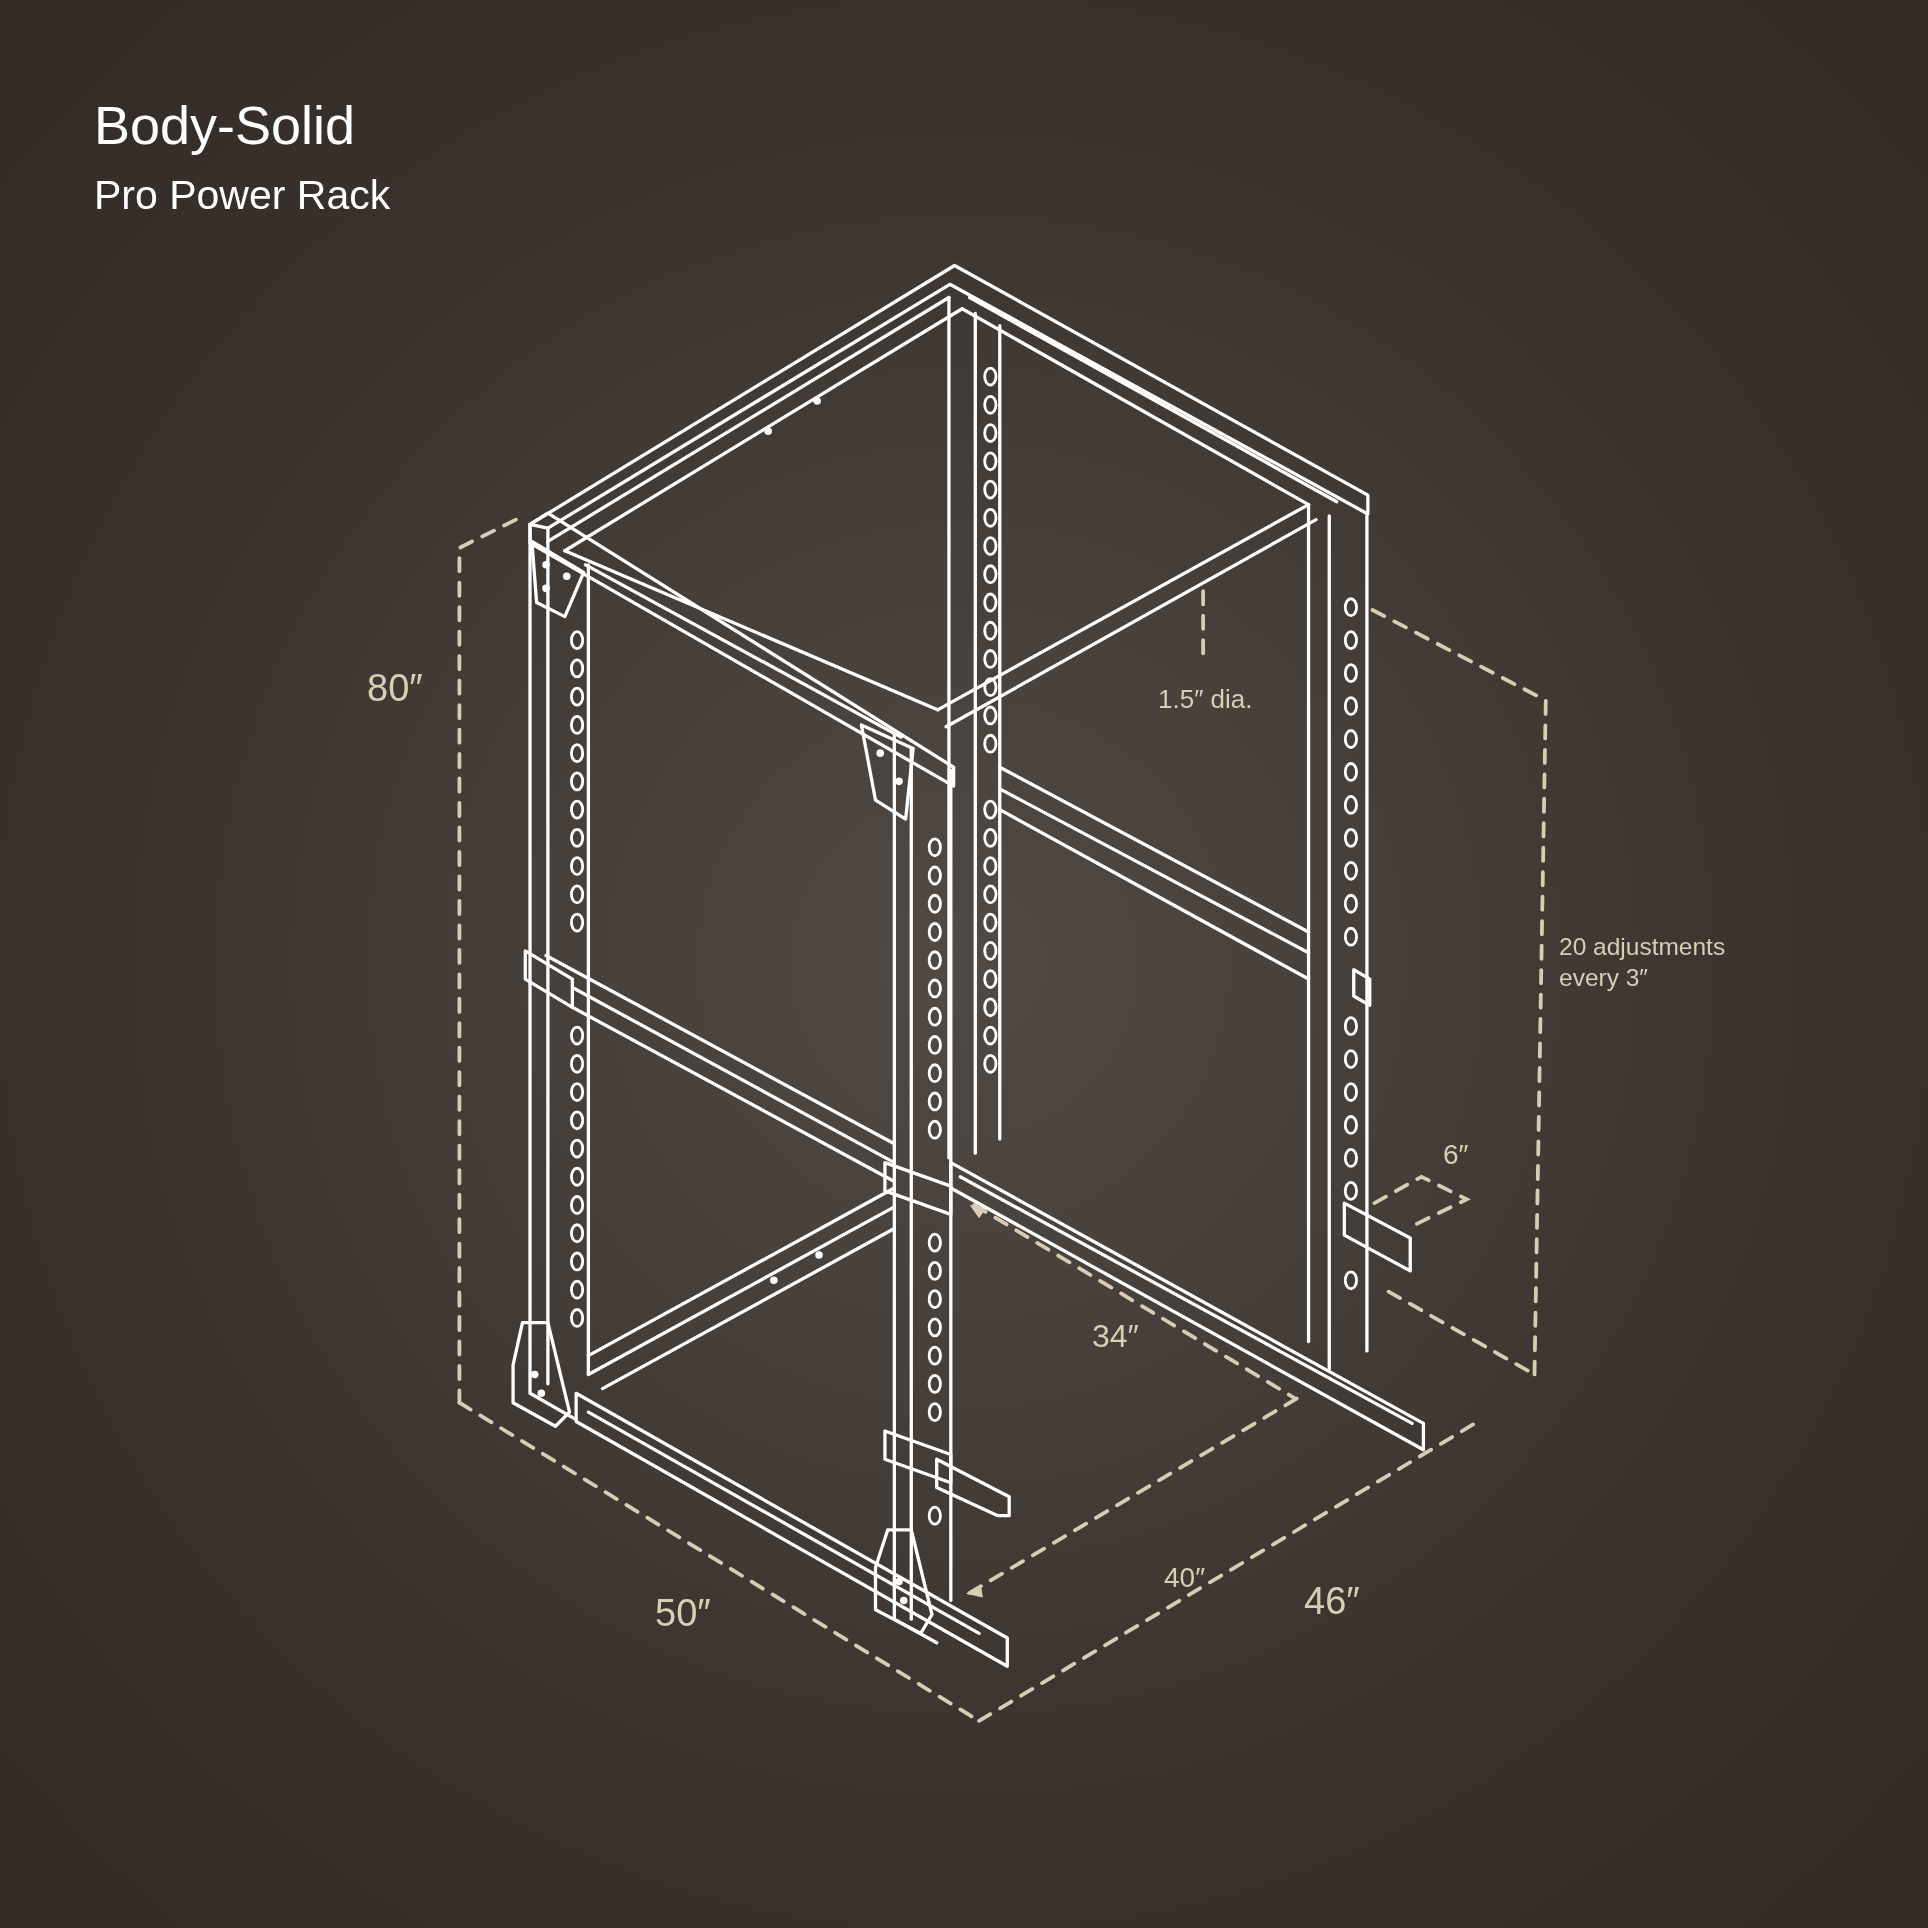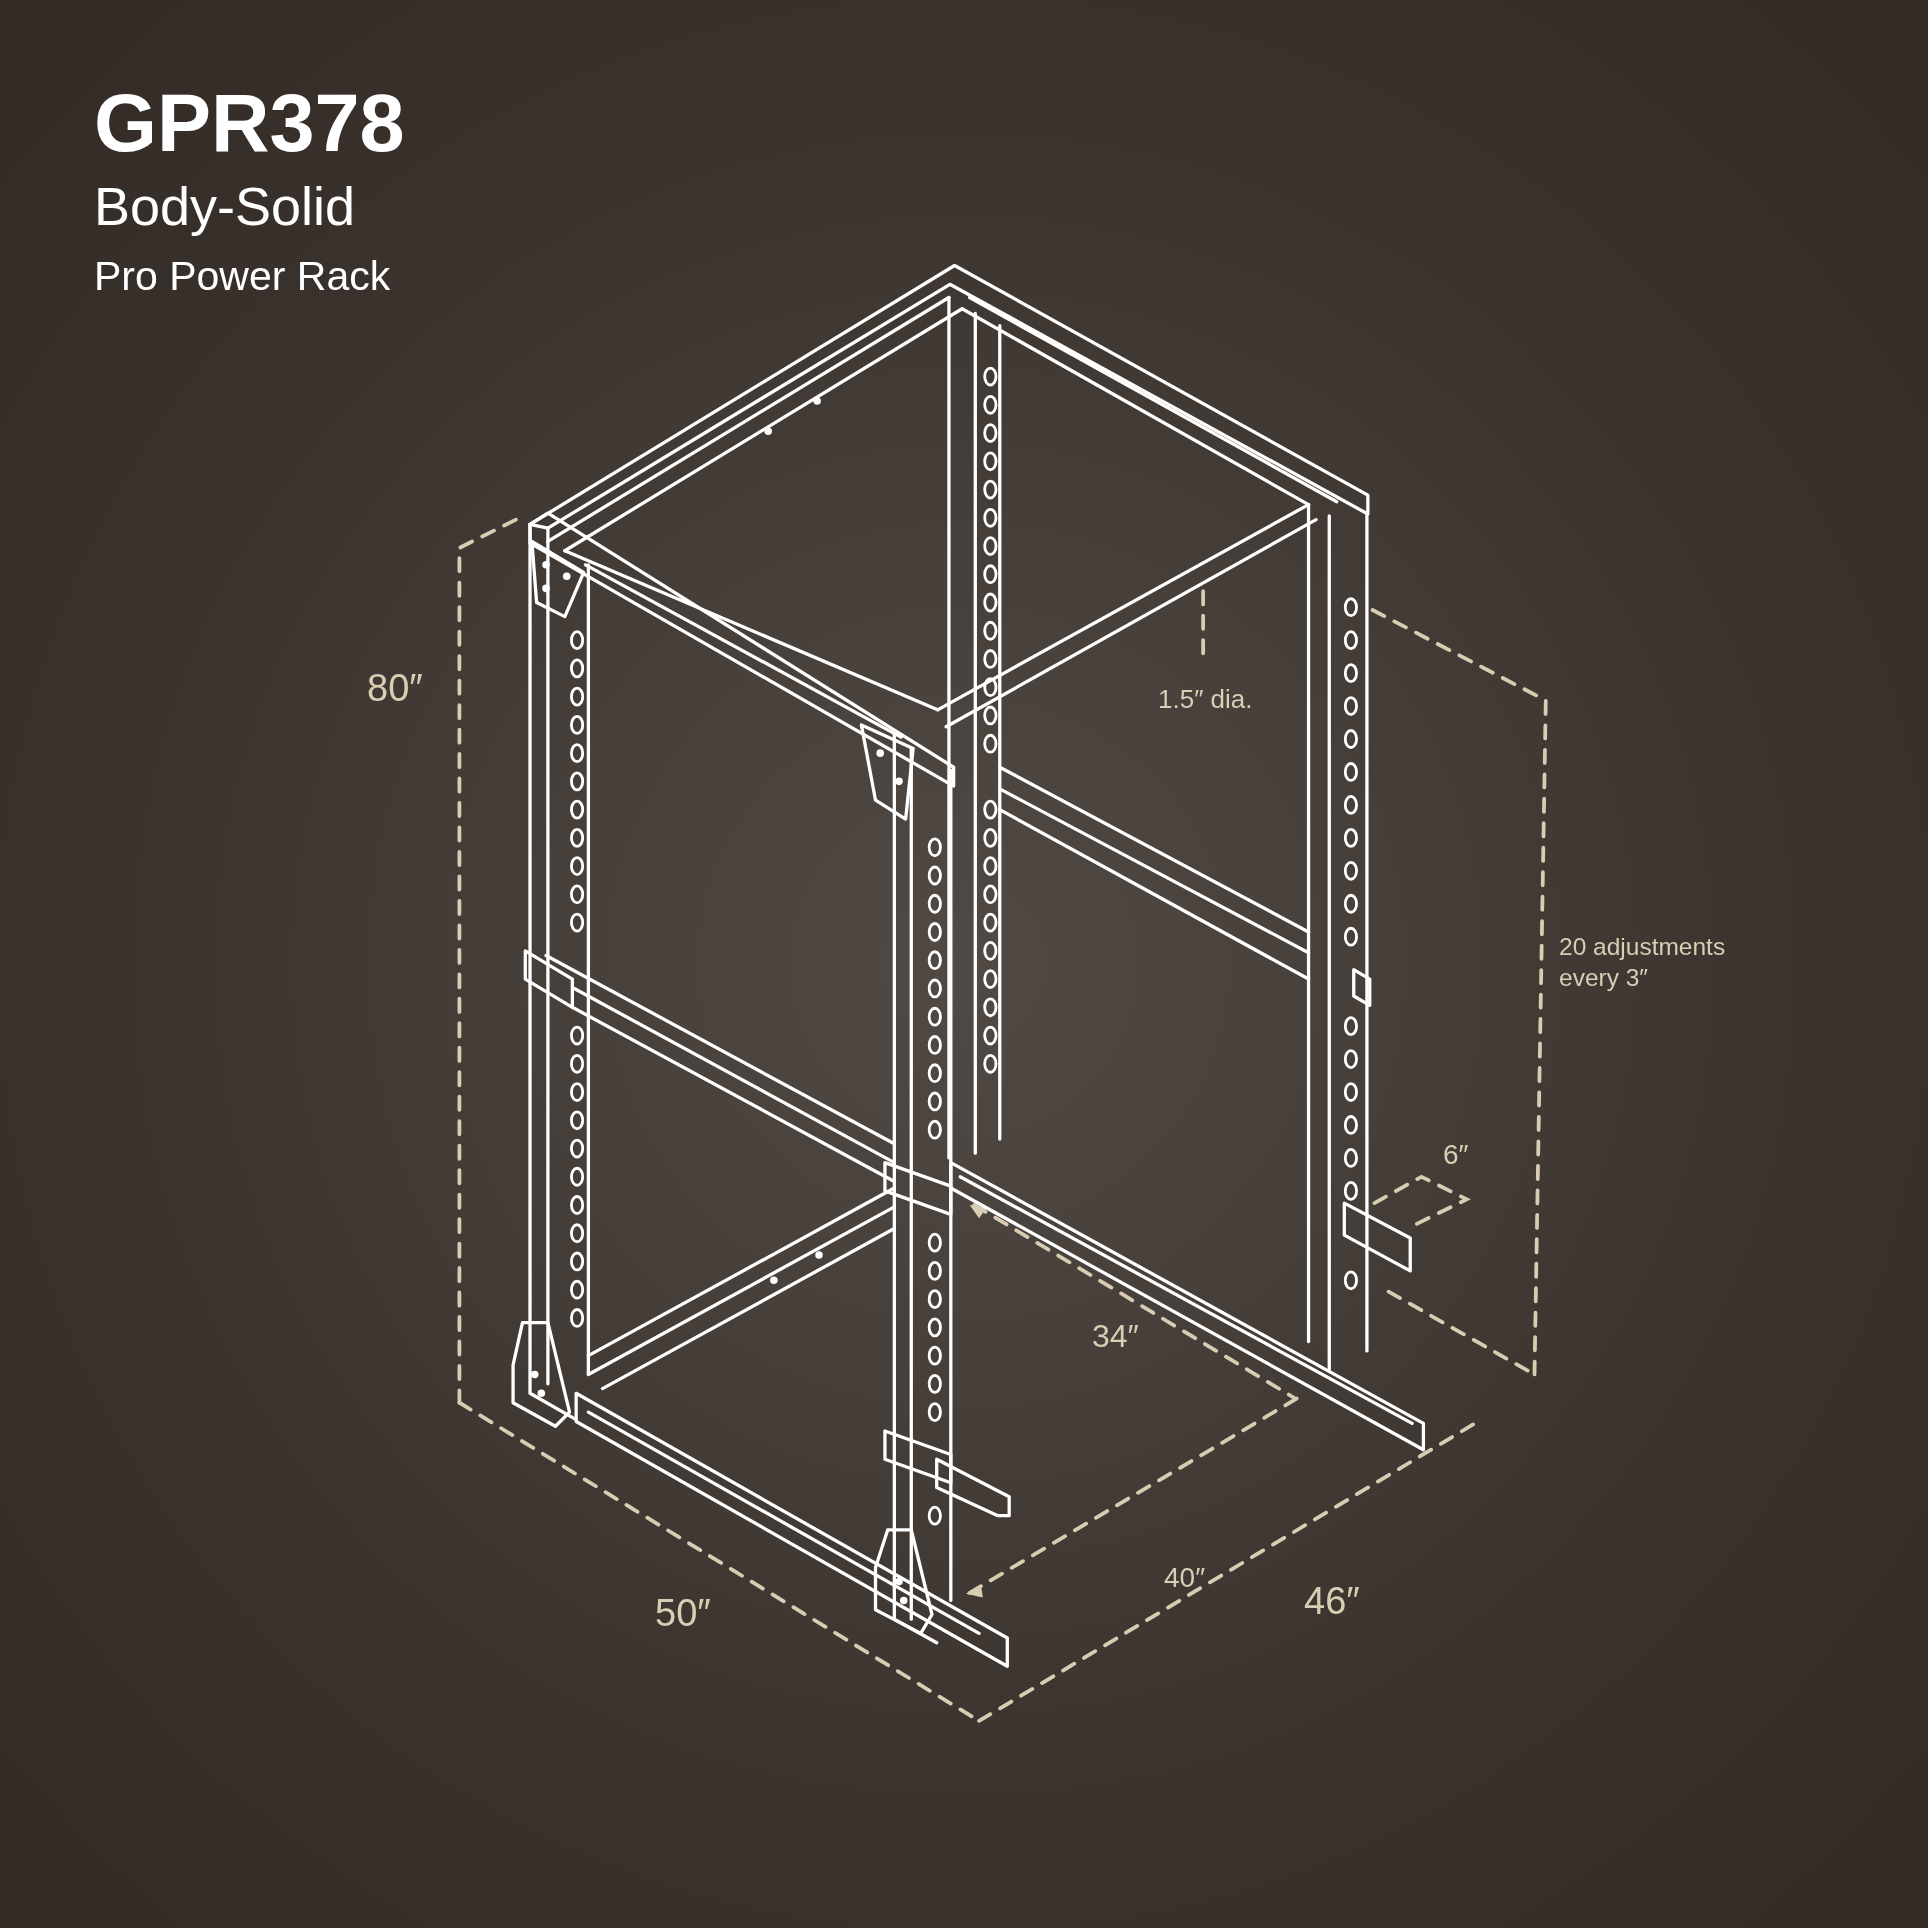--- a/index.html
+++ b/index.html
@@ -21,21 +21,20 @@
   .dim-label {
     position: absolute; color: #d9cdb4; white-space: nowrap;
   }
   .dl-big { font-size: 38px; }
   .dl-small { font-size: 24.5px; line-height: 1.25; }
 </style>
 </head>
 <body>
 
 <div class="title-block">
-  <div class="model">GPR378</div>
   <div class="brand">Body-Solid</div>
   <div class="product">Pro Power Rack</div>
 </div>
 
 <svg class="drawing" width="1928" height="1928" viewBox="0 0 2048 2048">
 
   <g>
 
     <polyline class="dim" points="548,552 488,582 488,1490"></polyline>
 

